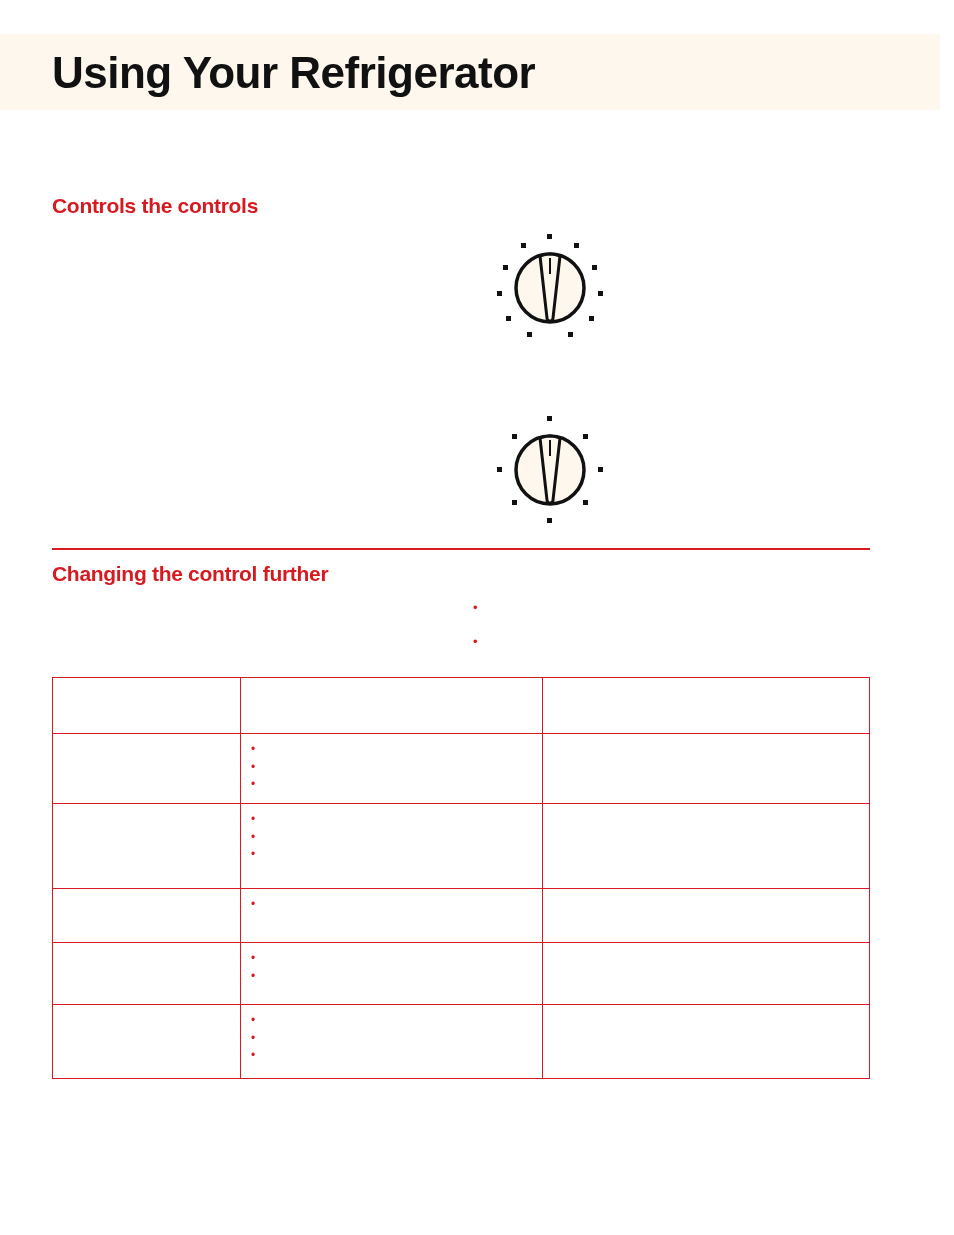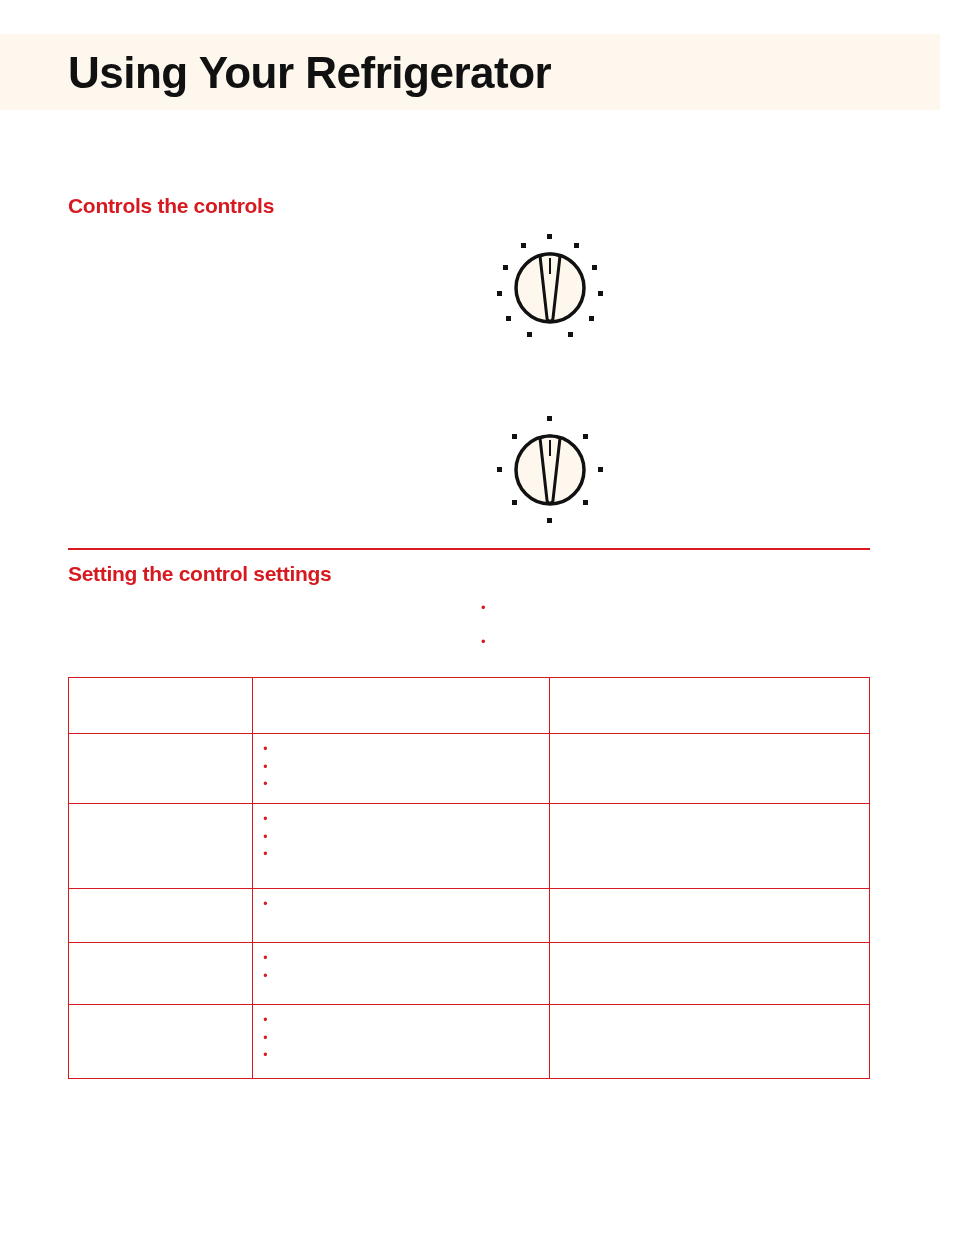--- a/index.html
+++ b/index.html
@@ -7,21 +7,21 @@
     padding: 0;
     background: #fff;
     font-family: Helvetica, Arial, sans-serif;
     color: #fff; 
   }
   .page {
     width: 954px;
     height: 1196px;
     position: relative;
     box-sizing: border-box;
-    padding: 34px 84px 0 68px;
+    padding: 34px 84px 0 52px;
   }
   .title-bar {
     background: #fdf7ee;
     margin: 0 -70px 0 -78px;
     padding: 0 70px 12px 78px;
   }
   h1.page-title {
     margin: 0;
     font-family: "Arial Black", "Helvetica Neue", Helvetica, Arial, sans-serif;
     font-weight: 900;
@@ -226,21 +226,21 @@
             <div>The Freezer Control adjusts the cool air flow from the freezer to the refrigerator.</div>
           </div>
         </div>
       </div>
     </div>
   </div>
 
   <hr class="rule-red">
 
   <div class="sec2">
-    <h2 class="section-heading">Setting the control settings</h2>
+    <h2 class="section-heading">Changing the control further</h2>
 
     <div class="adjust-lead adjust-cols">
       <div class="adjust-col">
         <span>If you need to adjust temperatures in refrigerator or freezer, use the settings listed in the chart below as a guide. The settings shown in the chart are intended to be a starting point, always recheck the temperatures before any further adjustments.</span>
       </div>
       <div class="adjust-col">
         <div class="bullet-red">
             <span>Adjust the Refrigerator Control first. Wait at least 24 hours between adjustments; then recheck temperatures.</span>
           </div>
         <div class="bullet-red">

